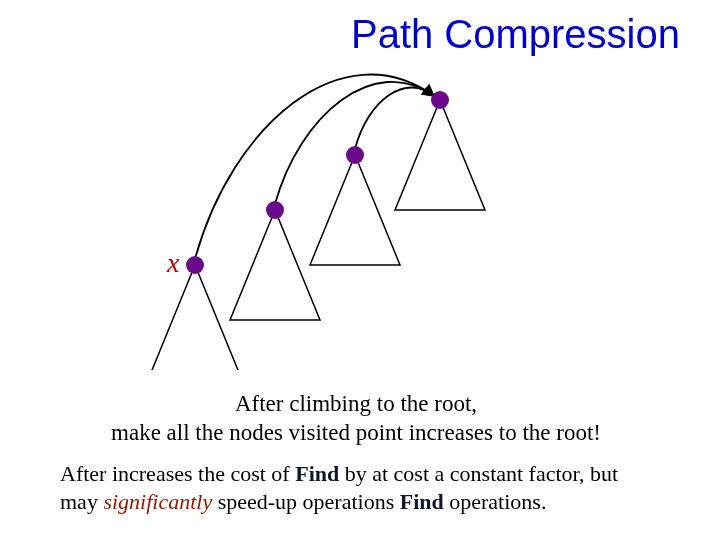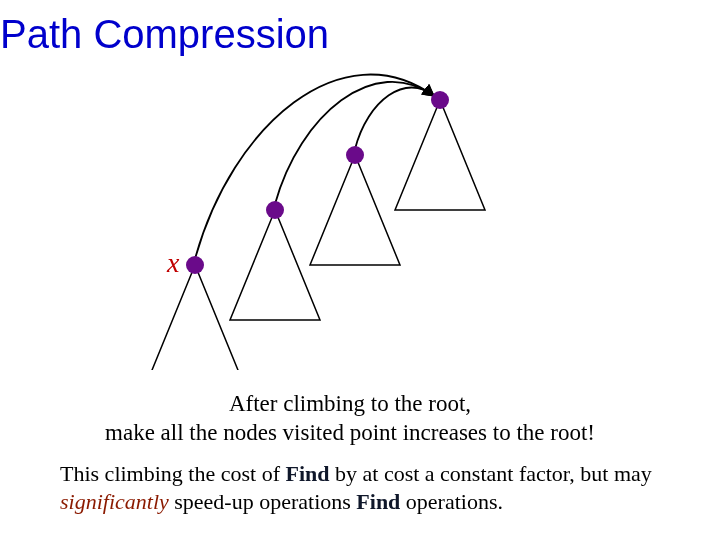--- a/index.html
+++ b/index.html
@@ -14,37 +14,37 @@
   .slide {
     position: relative;
     width: 720px;
     height: 540px;
   }
   .title {
     position: absolute;
     top: 12px;
     left: 0;
     width: 680px;
-    text-align: left;
+    text-align: right;
     font-family: Arial, Helvetica, sans-serif;
     font-size: 40px;
     color: #0000cc;
     font-weight: 400;
   }
   .diagram {
     position: absolute;
     top: 70px;
     left: 130px;
     width: 460px;
     height: 300px;
   }
   .caption {
     position: absolute;
     top: 390px;
-    left: 6px;
+    left: 12px;
     width: 688px;
     text-align: center;
     font-size: 23px;
     line-height: 1.25;
   }
   .body-text {
     position: absolute;
     top: 460px;
     left: 60px;
     width: 600px;
@@ -95,16 +95,16 @@
     </svg>
     <div class="x-label" id="xlabel" style="left: 37px; top: 177px;">x</div>
   </div>
 
   <div class="caption">
     <span>After climbing to the root,</span><br>
     <span>make all the nodes visited point increases to the root!</span>
   </div>
 
   <div class="body-text">
-    <span>This climbing the cost of </span><span class="accent">Find</span><span> by at cost a constant factor, but may </span><span class="em-brown">significantly</span><span> speed-up operations </span><span class="accent">Find</span><span> operations.</span>
+    <span>After increases the cost of </span><span class="accent">Find</span><span> by at cost a constant factor, but may </span><span class="em-brown">significantly</span><span> speed-up operations </span><span class="accent">Find</span><span> operations.</span>
   </div>
 
 </div>
 
 </body></html>

